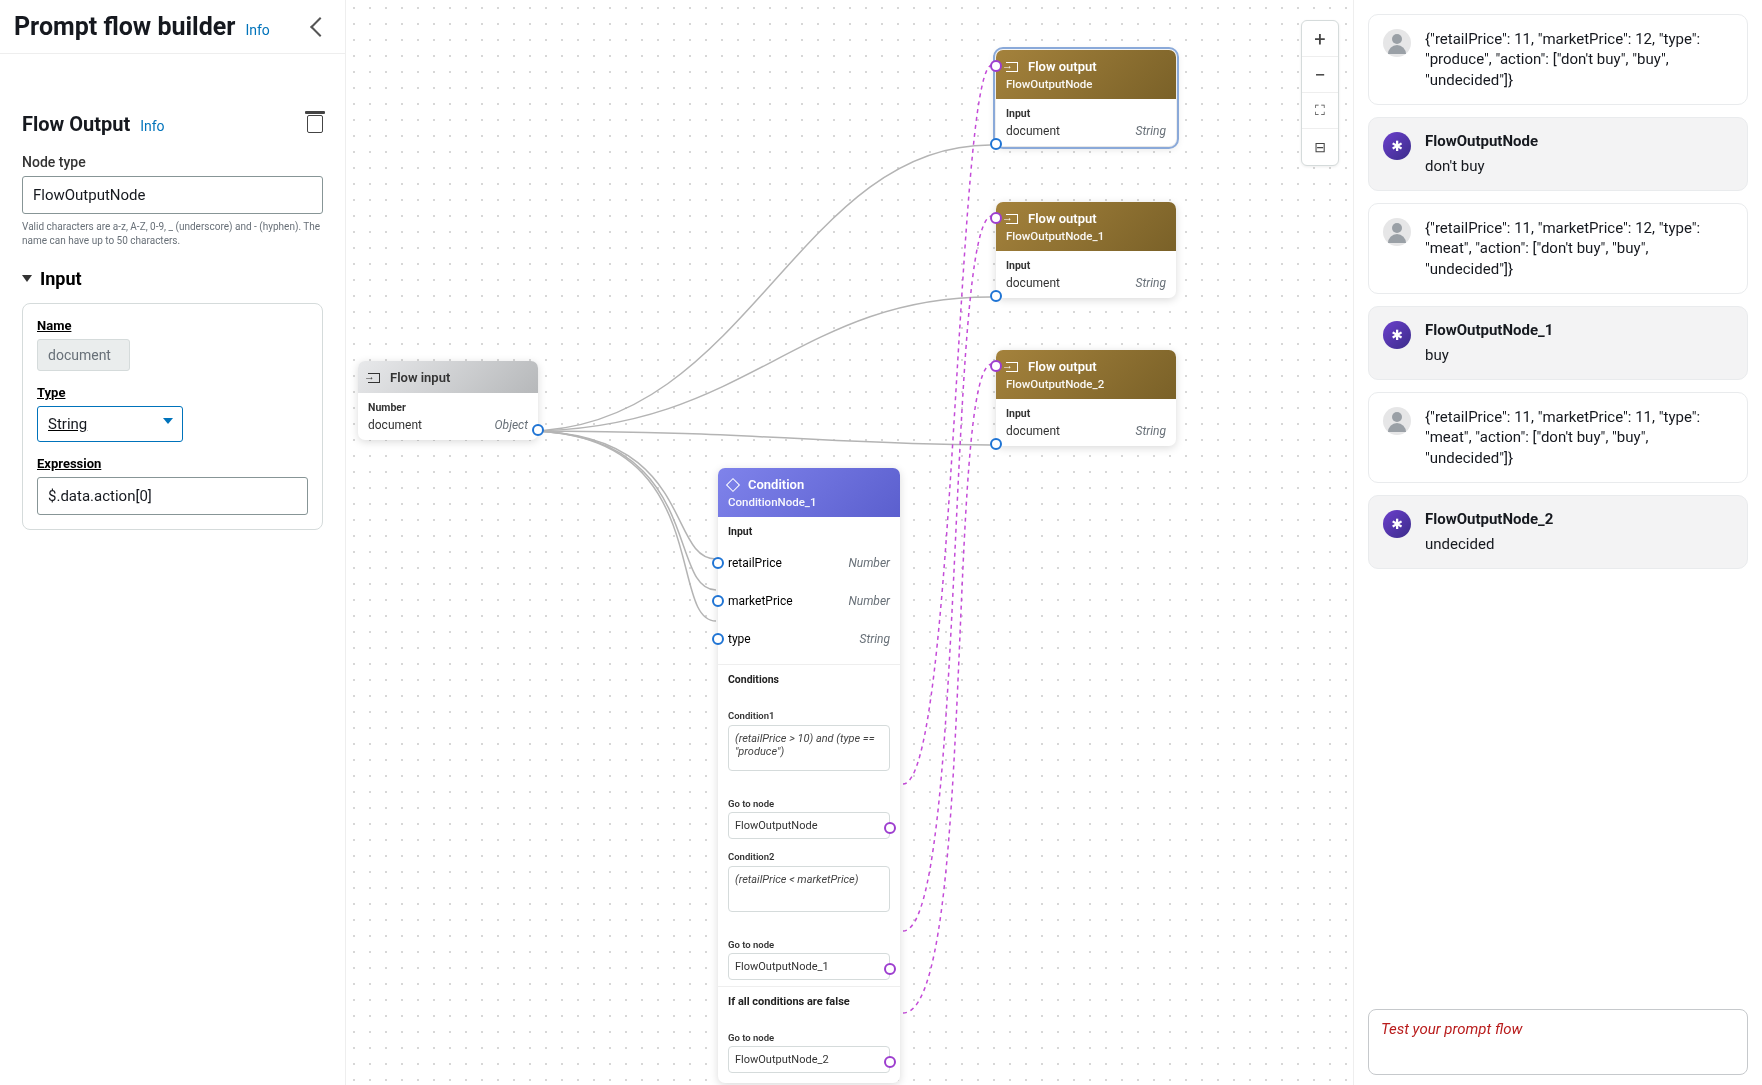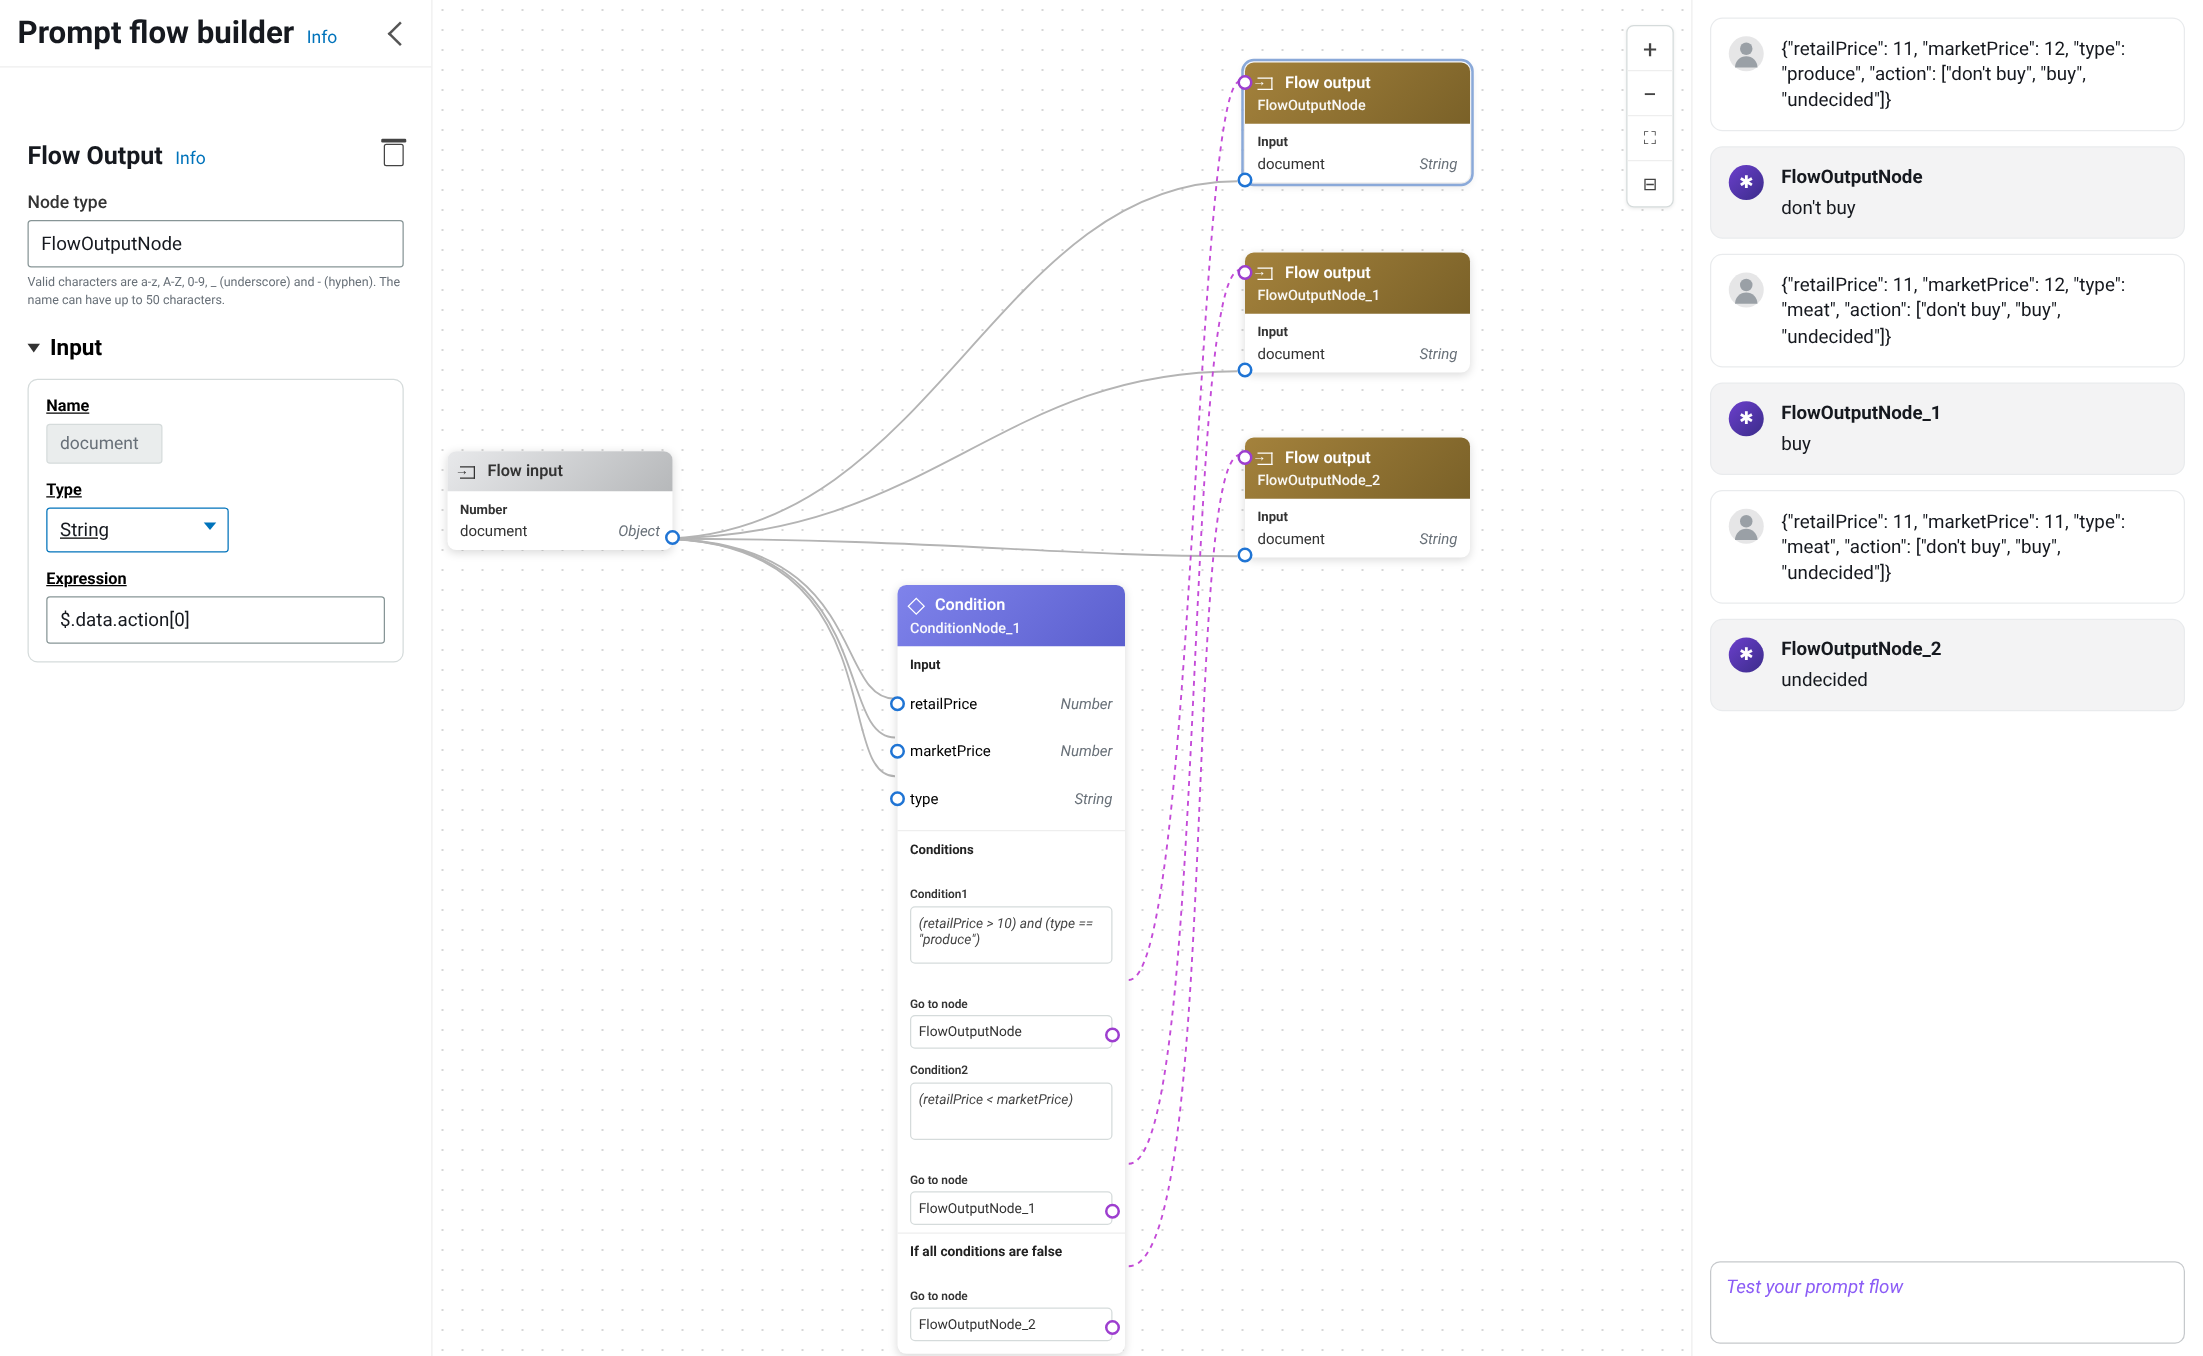--- a/index.html
+++ b/index.html
@@ -75,21 +75,21 @@
 .msg { border: 1px solid #e9ebed; border-radius: 10px; padding: 14px 14px; display: flex; gap: 14px; font-size: 15px; }
 .msg.grey { background: #f3f3f4; }
 .avatar-user { width: 28px; height: 28px; background: #e6e6e7; border-radius: 50%; position: relative; flex-shrink: 0; }
 .avatar-user:before { content:""; position:absolute; width:10px; height:10px; background:#9aa0a6; border-radius:50%; top:5px; left:9px;}
 .avatar-user:after { content:""; position:absolute; width:18px; height:9px; background:#9aa0a6; border-radius:9px 9px 0 0; bottom:3px; left:5px;}
 .avatar-ai { width: 28px; height: 28px; background: linear-gradient(135deg,#6b3fcc,#3b2c8a); border-radius: 50%; flex-shrink:0; display:flex; align-items:center; justify-content:center; color:#fff; font-size:14px;}
 .msg-body { flex: 1; }
 .msg-title { font-weight: 700; color: #16191f; margin-bottom: 6px; }
 .msg-text { color: #16191f; line-height: 1.35; word-break: break-word;}
 .right-spacer { flex: 1; }
-.prompt-area { border: 1px solid #c6c9cc; border-radius: 8px; padding: 10px 12px; min-height: 66px; color: #8b5cf6; font-style: italic; font-size: 15px; }
+.prompt-area { border: 1px solid #c6c9cc; border-radius: 8px; padding: 10px 12px; min-height: 66px; color: #b91c1c; font-style: italic; font-size: 15px; }
 .run-btn { border: 1.5px solid #127fc5; color: #006dba; background: #fff; border-radius: 22px; padding: 8px 0; font-size: 17px; font-weight: 700; cursor: pointer; }
 .exit-icon{display:inline-block;width:12px;height:10px;border:1.5px solid currentColor;border-left:none;position:relative;margin-right:4px;}
 .exit-icon:after{content:"→";position:absolute;left:-4px;top:-4px;font-size:11px;}
 .cond-icon{display:inline-block;width:10px;height:10px;border:1.5px solid #fff;transform:rotate(45deg);margin-right:4px;}
 </style>
 </head>
 <body>
 
 <div class="left">
   <div class="left-header">

